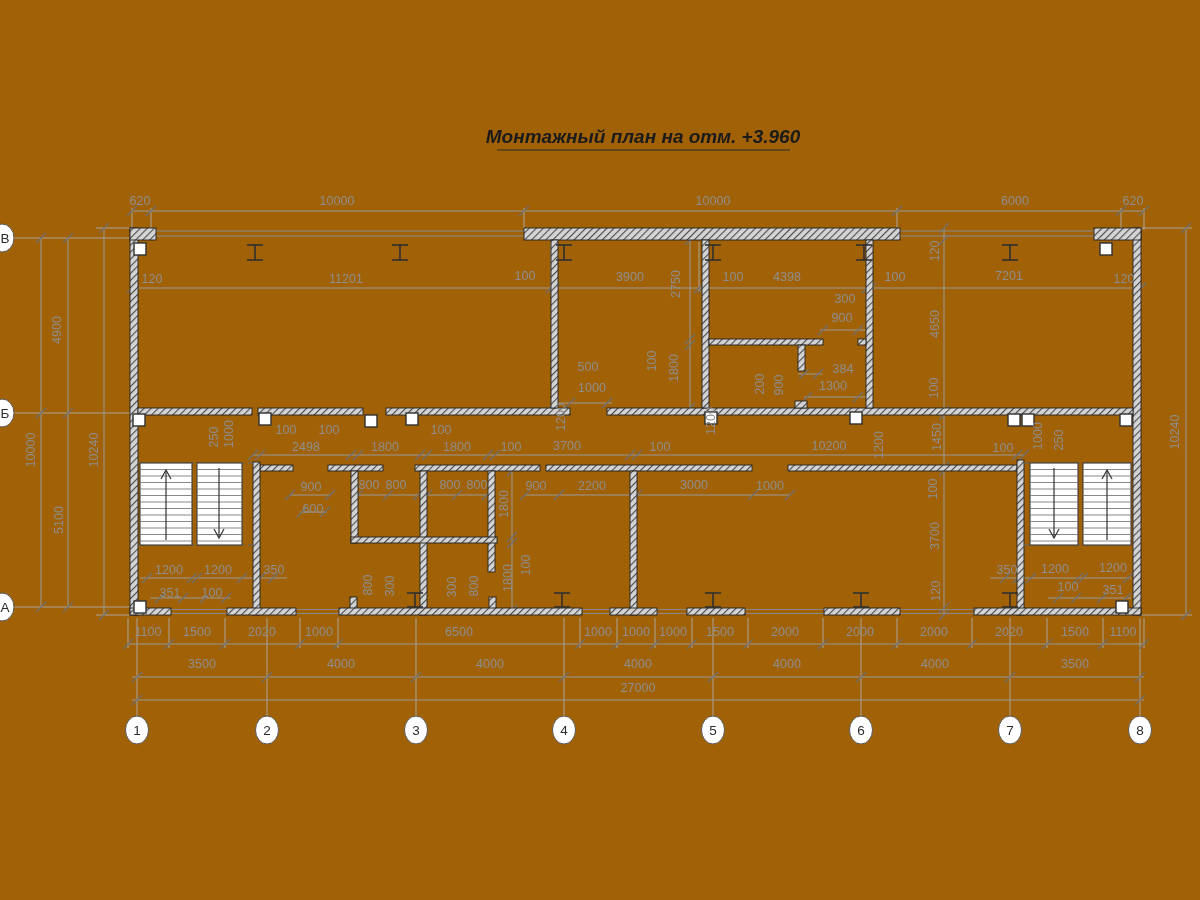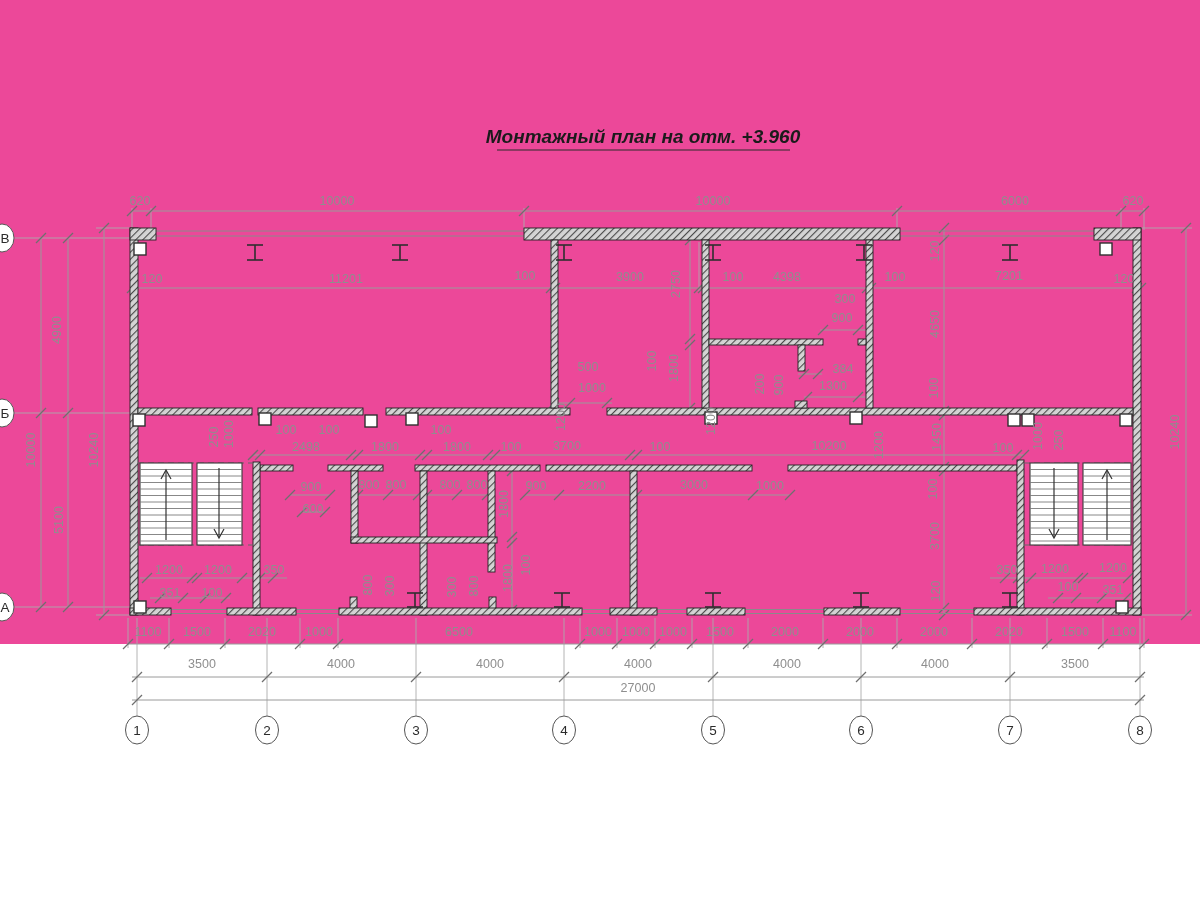--- a/index.html
+++ b/index.html
@@ -1,17 +1,17 @@
 <!DOCTYPE html>
 <html><head>
 <meta charset="utf-8">
 <style>
   html,body{margin:0;padding:0;background:#fff;width:1200px;height:900px;overflow:hidden;
     font-family:"Liberation Sans",sans-serif;}
-  #stage{position:relative;width:1200px;height:644px;background:#ec4899;}
+  #stage{position:relative;width:1200px;height:900px;background:#a16207;}
   svg{position:absolute;left:0;top:0;}
   text{font-family:"Liberation Sans",sans-serif;}
   .dim{font-size:12.5px;fill:#8e8e8e;text-anchor:middle;}
   .ax{font-size:13.5px;fill:#2b2b2b;text-anchor:middle;}
   .title-text{font-size:19px;font-style:italic;font-weight:bold;fill:#1b1b1b;text-anchor:middle;}
   .dl{stroke:#9a9a9a;stroke-width:1;}
   .ex{stroke:#ababab;stroke-width:0.9;}
   .tk{stroke:#6f6f6f;stroke-width:1.3;}
   .wl{fill:url(#h);stroke:#222;stroke-width:0.9;}
   .tn{stroke:#8a8a8a;stroke-width:1;}

